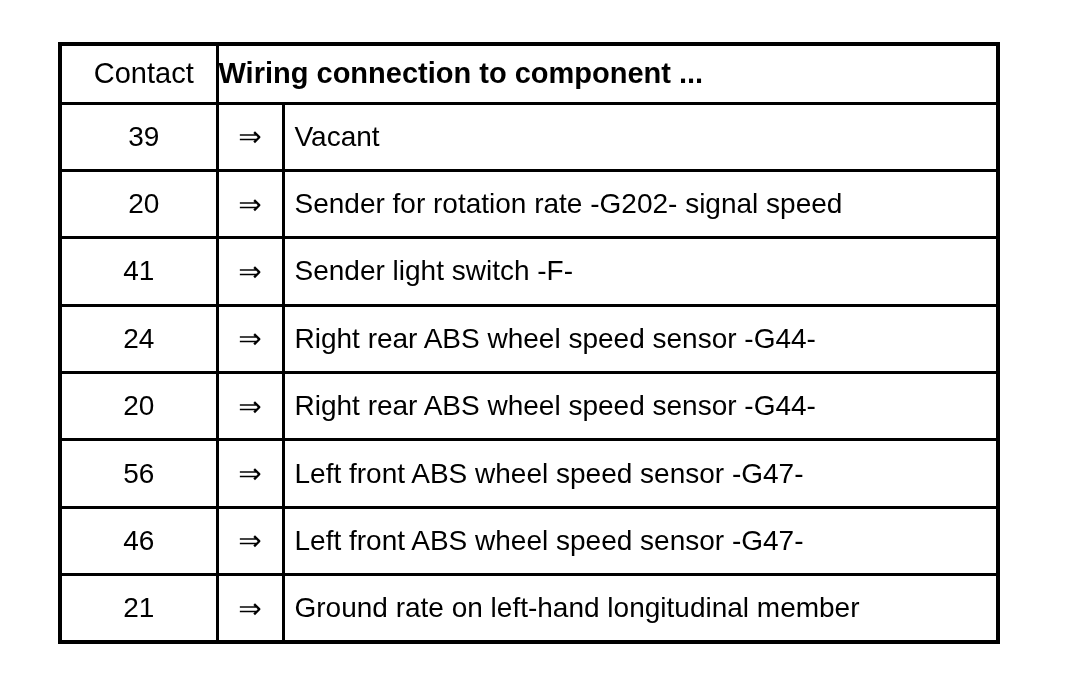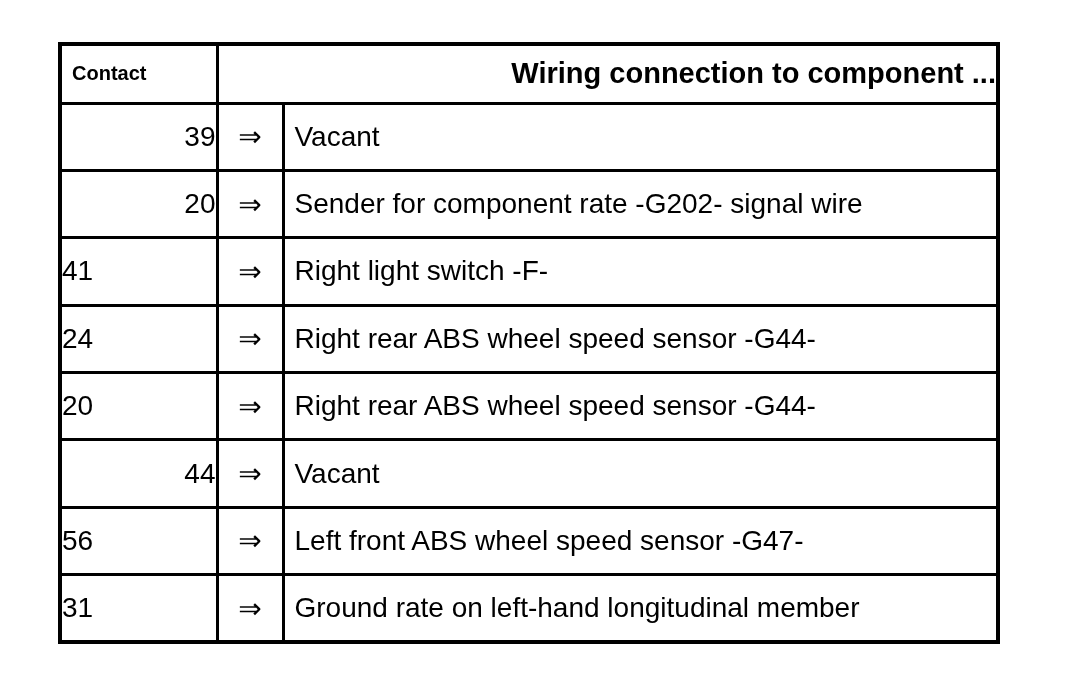--- a/index.html
+++ b/index.html
@@ -32,43 +32,44 @@
     border-width: 4px;
   }
   col.col-contact { width: 157px; }
   col.col-arrow   { width: 66px; }
   col.col-desc    { width: auto; }
 
   .wiring-table thead tr { height: 59px; }
   .wiring-table tbody tr { height: 60px; }
 
   th.header-contact {
-    font-size: 20px;
-    font-weight: bold;
-    text-align: left;
+    font-size: 29px;
+    font-weight: normal;
+    text-align: center;
     padding: 0 0 0 10px;
     vertical-align: middle;
   }
   th.header-wiring {
     font-size: 29px;
     font-weight: bold;
-    text-align: right;
+    text-align: left;
     padding: 0;
     vertical-align: middle;
   }
   td.contact-cell {
     font-size: 28px;
     vertical-align: middle;
     padding: 0;
   }
   td.contact-cell[data-align="left"] {
-    text-align: right;
+    text-align: center;
     padding-left: 10px;
   }
   td.contact-cell[data-align="center"] {
+    text-align: center;
   }
   td.arrow-cell {
     font-size: 28px;
     text-align: center;
     vertical-align: middle;
     padding: 0;
   }
   td.desc-cell {
     font-size: 28px;
     text-align: left;
@@ -96,46 +97,46 @@
   </thead>
   <tbody>
     <tr>
       <td class="contact-cell" data-align="left">39</td>
       <td class="arrow-cell">⇒</td>
       <td class="desc-cell">Vacant</td>
     </tr>
     <tr>
       <td class="contact-cell" data-align="left">20</td>
       <td class="arrow-cell">⇒</td>
-      <td class="desc-cell">Sender for component rate -G202- signal wire</td>
+      <td class="desc-cell">Sender for rotation rate -G202- signal speed</td>
     </tr>
     <tr>
       <td class="contact-cell" data-align="center">41</td>
       <td class="arrow-cell">⇒</td>
-      <td class="desc-cell">Right light switch -F-</td>
+      <td class="desc-cell">Sender light switch -F-</td>
     </tr>
     <tr>
       <td class="contact-cell" data-align="center">24</td>
       <td class="arrow-cell">⇒</td>
       <td class="desc-cell">Right rear ABS wheel speed sensor -G44-</td>
     </tr>
     <tr>
       <td class="contact-cell" data-align="center">20</td>
       <td class="arrow-cell">⇒</td>
       <td class="desc-cell">Right rear ABS wheel speed sensor -G44-</td>
     </tr>
     <tr>
-      <td class="contact-cell" data-align="left">44</td>
-      <td class="arrow-cell">⇒</td>
-      <td class="desc-cell">Vacant</td>
-    </tr>
-    <tr>
       <td class="contact-cell" data-align="center">56</td>
       <td class="arrow-cell">⇒</td>
       <td class="desc-cell">Left front ABS wheel speed sensor -G47-</td>
     </tr>
     <tr>
-      <td class="contact-cell" data-align="center">31</td>
+      <td class="contact-cell" data-align="center">46</td>
+      <td class="arrow-cell">⇒</td>
+      <td class="desc-cell">Left front ABS wheel speed sensor -G47-</td>
+    </tr>
+    <tr>
+      <td class="contact-cell" data-align="center">21</td>
       <td class="arrow-cell">⇒</td>
       <td class="desc-cell">Ground rate on left-hand longitudinal member</td>
     </tr>
   </tbody>
 </table>
 
 </body></html>

